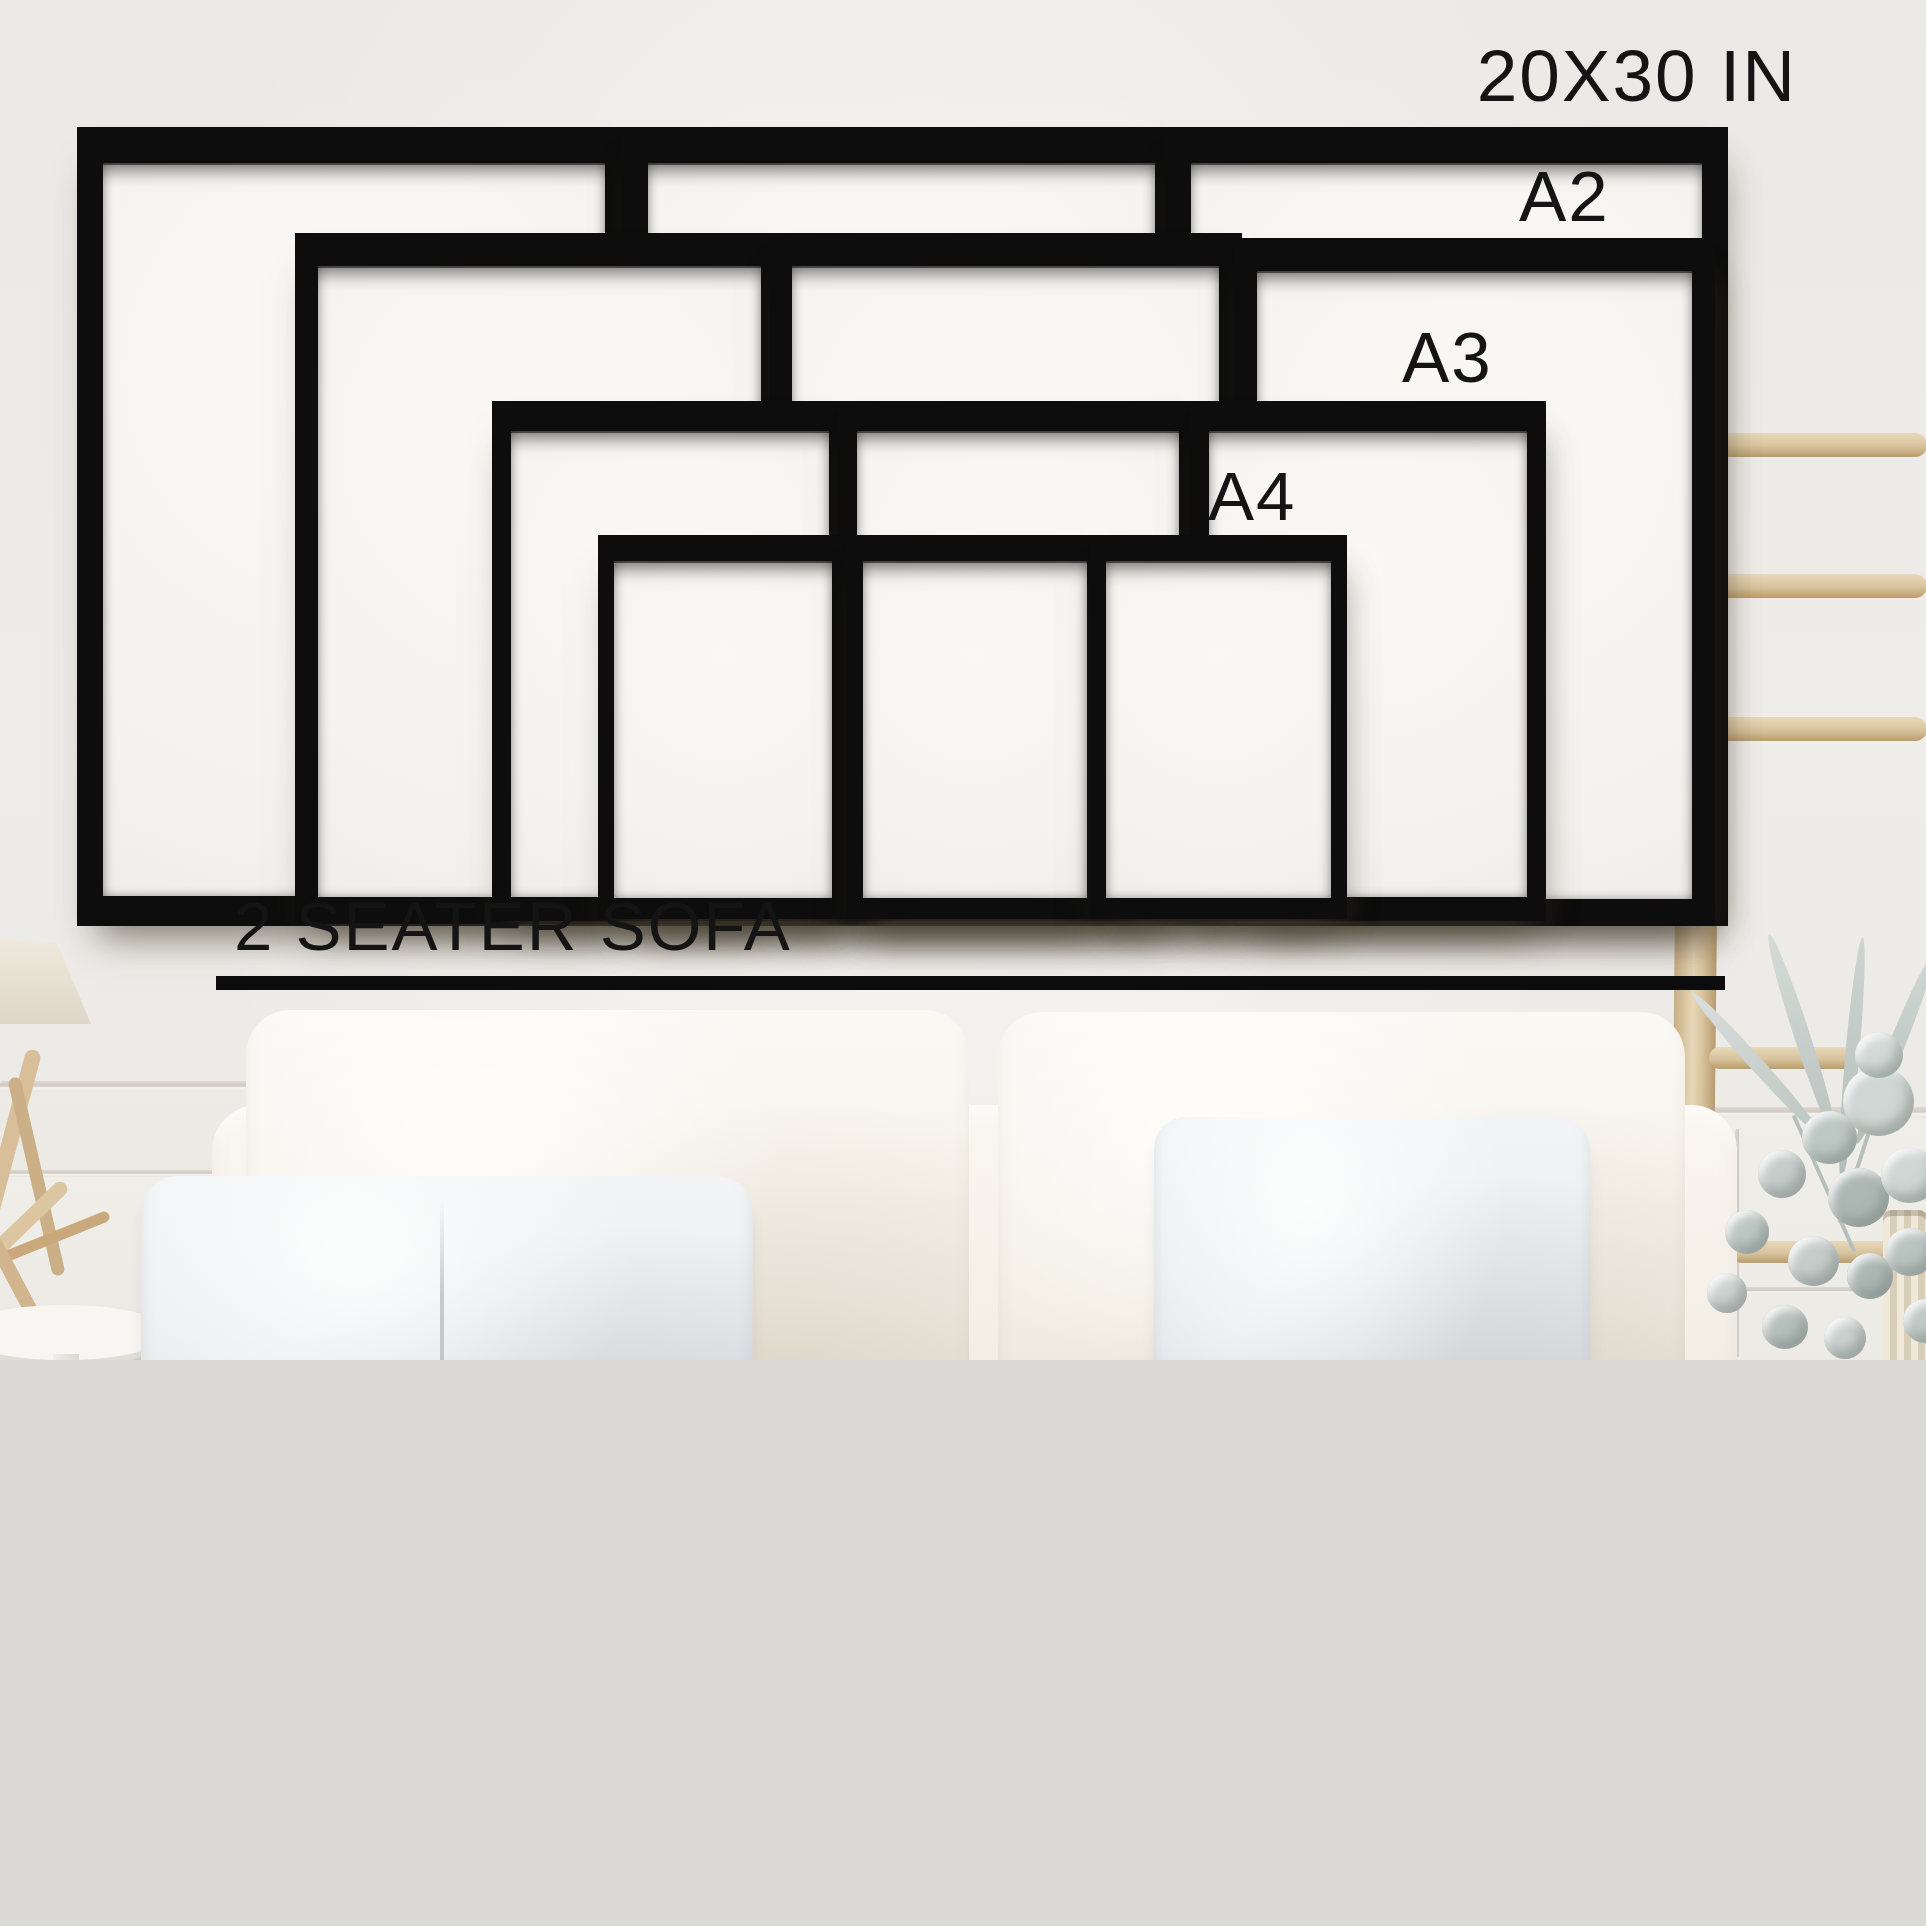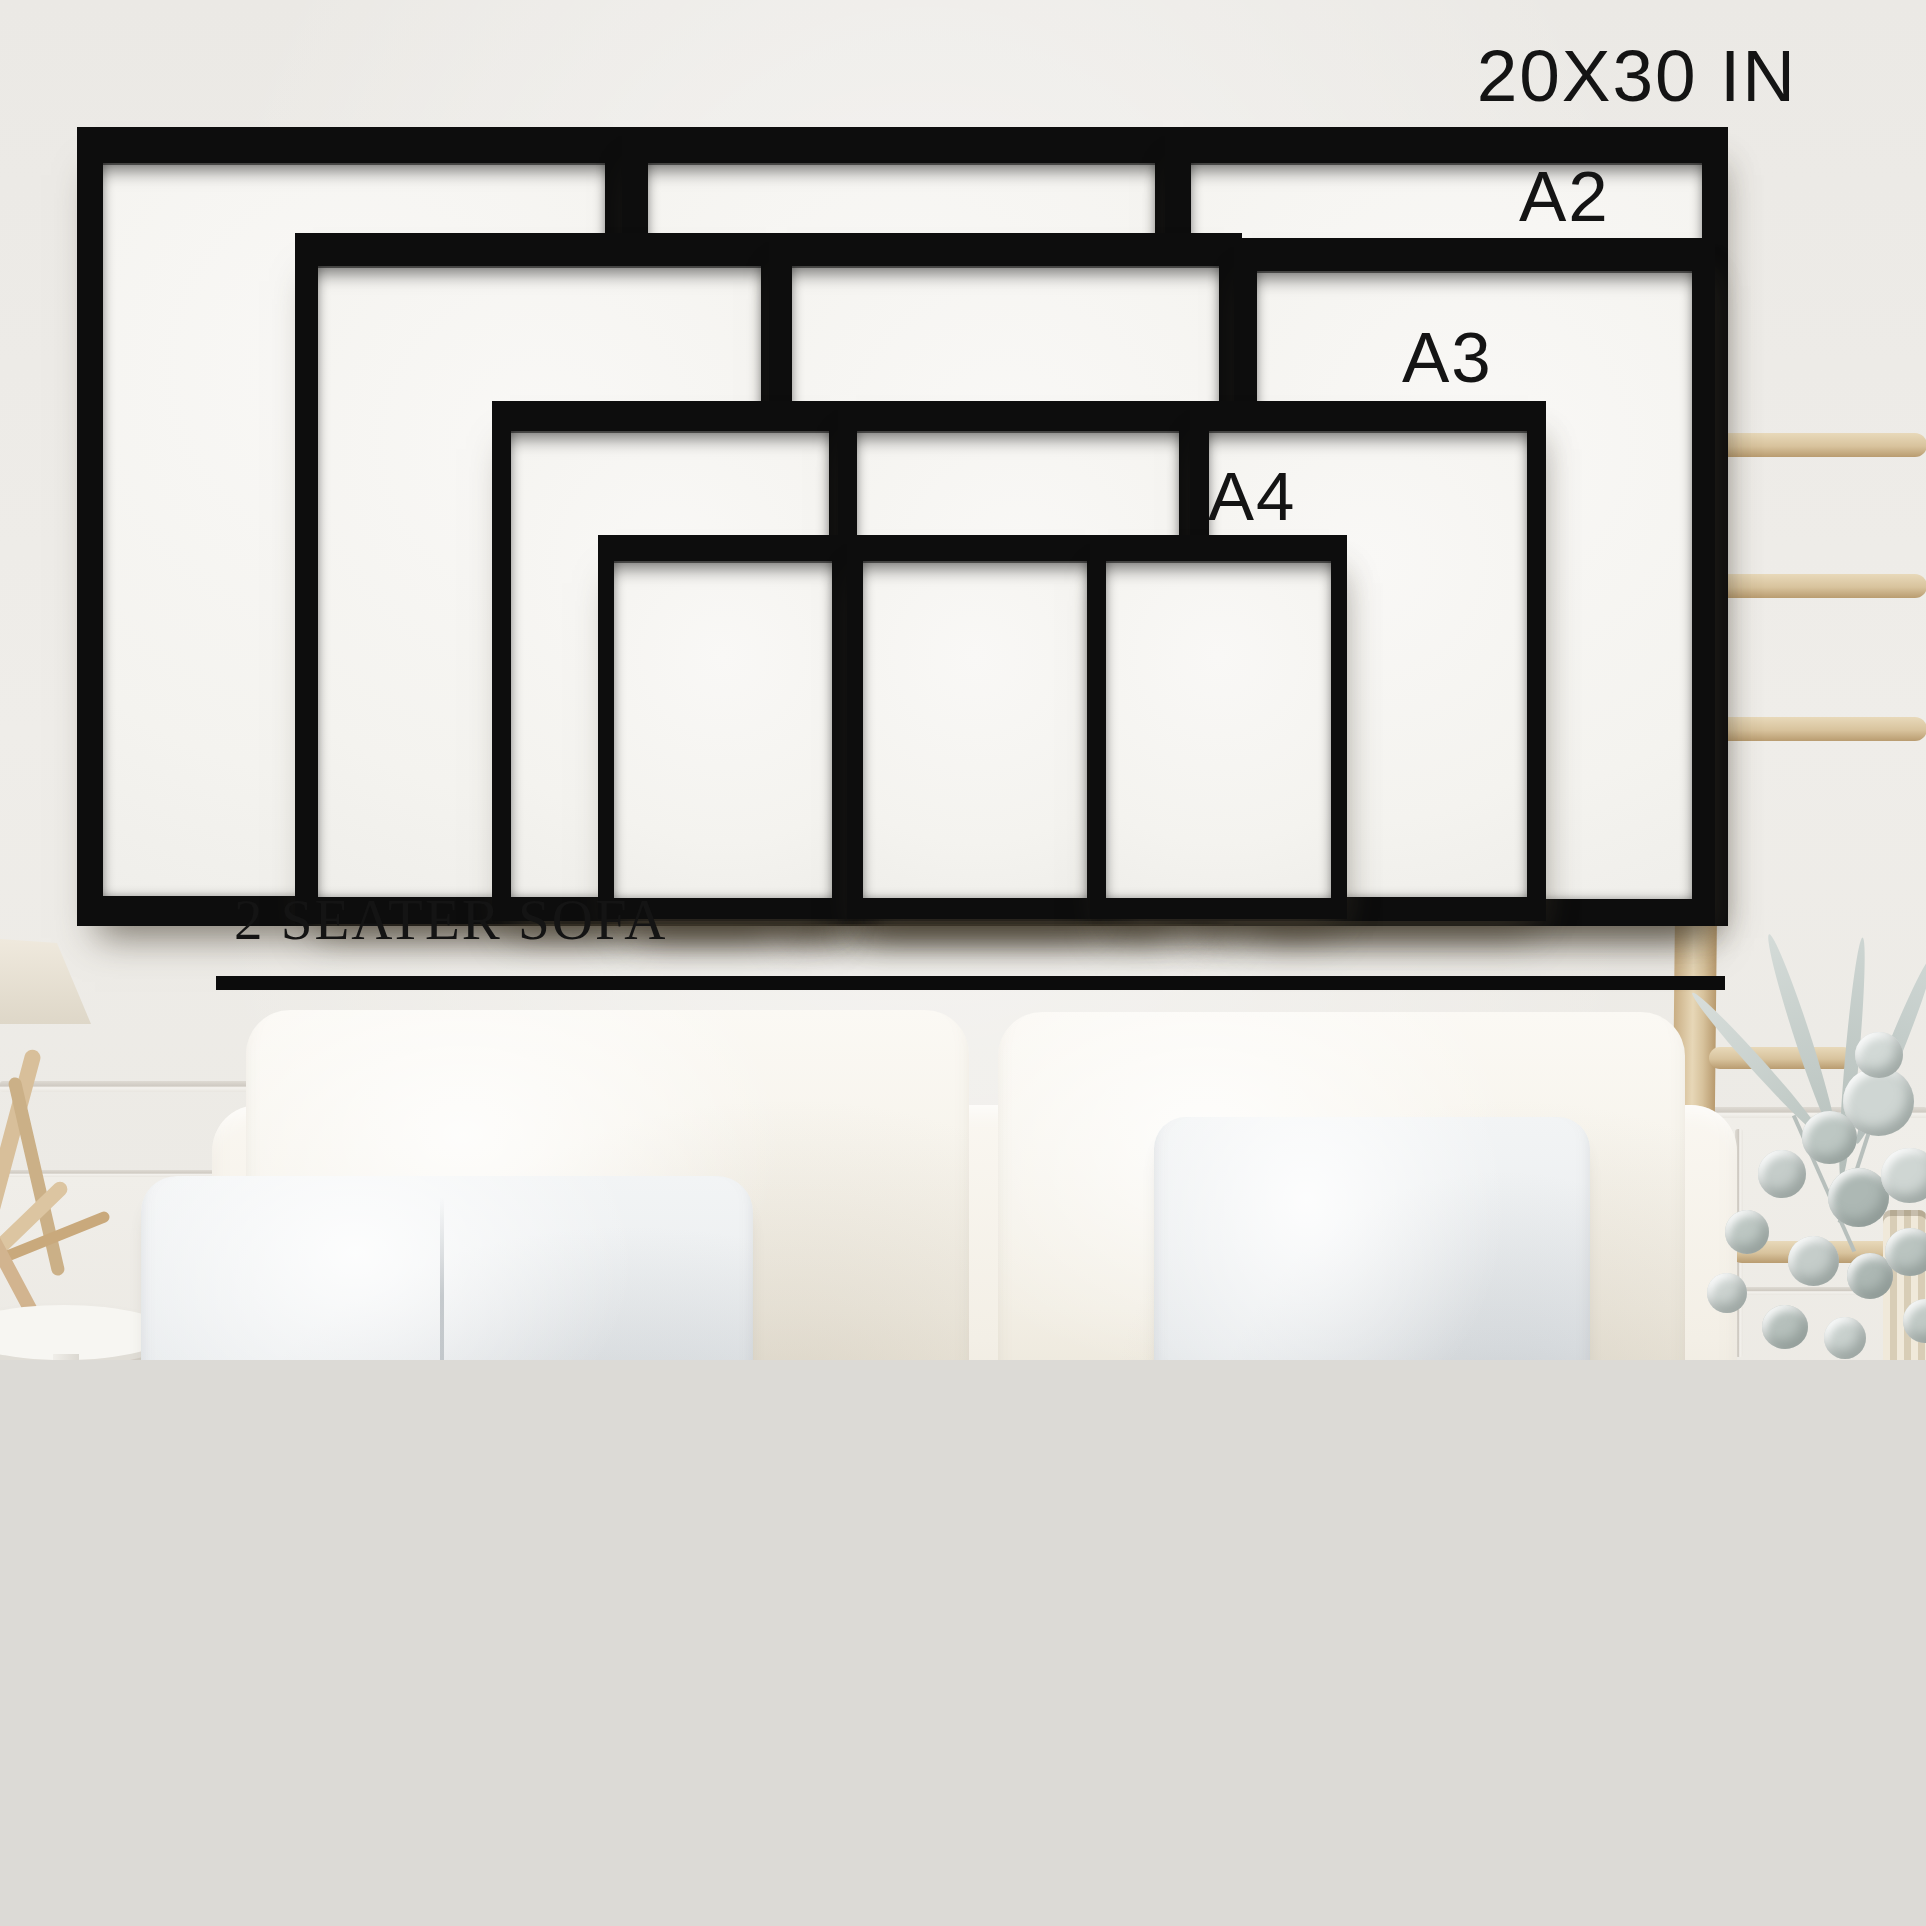--- a/index.html
+++ b/index.html
@@ -93,21 +93,21 @@
   <div class="frame sz3" style="left:1190px;top:401px;width:318px;height:466px;"></div>
   <div class="frame sz4" style="left:598px;top:535px;width:218px;height:337px;"></div>
   <div class="frame sz4" style="left:847px;top:535px;width:224px;height:337px;"></div>
   <div class="frame sz4" style="left:1090px;top:535px;width:225px;height:337px;"></div>
 
   <div class="lbl" style="left:1455px;top:34px;width:342px;text-align:right;font-size:73px;">20X30 IN</div>
   <div class="lbl" style="left:1519px;top:156px;font-size:71px;">A2</div>
   <div class="lbl" style="left:1402px;top:317px;font-size:71px;">A3</div>
   <div class="lbl" style="left:1208px;top:457px;font-size:69px;">A4</div>
 
-  <div class="lbl" style="left:234px;top:887px;font-size:57px;font-family:Liberation Serif, serif;">2 SEATER SOFA</div>
+  <div class="lbl" style="left:234px;top:887px;font-size:69px;">2 SEATER SOFA</div>
   <div class="abs" style="left:216px;top:976px;width:1509px;height:14px;background:#0c0c0c;"></div>
 
   <div class="carpet"></div>
   <div class="abs" style="left:59px;top:1733px;width:1841px;height:139px;background:radial-gradient(ellipse at 50% 50%,rgba(95,84,66,.38) 0%,rgba(95,84,66,0) 72%);"></div>
 
   <div class="abs" style="left:0;top:939px;width:91px;height:85px;background:linear-gradient(180deg,#efe9dd,#ded7c8);clip-path:polygon(0 0,57px 4px,91px 85px,0 85px);"></div>
   <div>
     <div class="abs" style="left:4px;top:1047px;width:16px;height:174px;background:#d8bf9a;border-radius:9px;transform:rotate(15deg);"></div>
     <div class="abs" style="left:30px;top:1075px;width:13px;height:203px;background:#cbb087;border-radius:8px;transform:rotate(-13deg);"></div>
     <div class="abs" style="left:-8px;top:1156px;width:15px;height:183px;background:#dcc5a1;border-radius:8px;transform:rotate(46deg);"></div>

